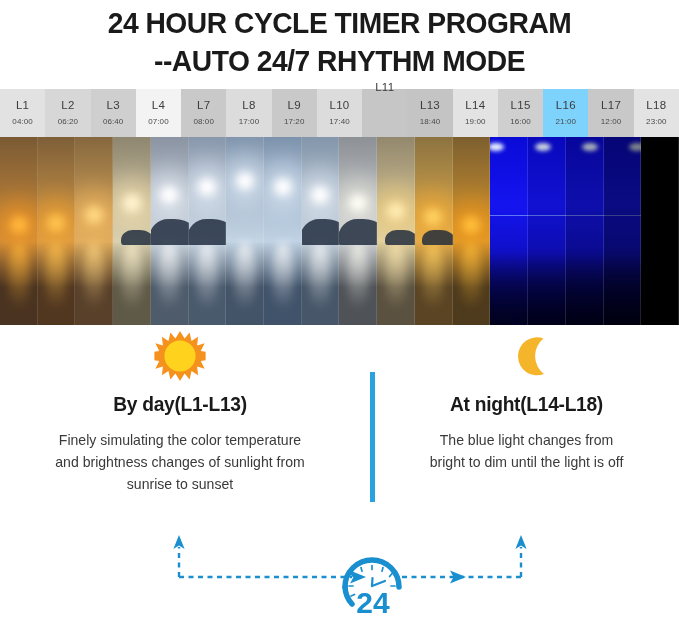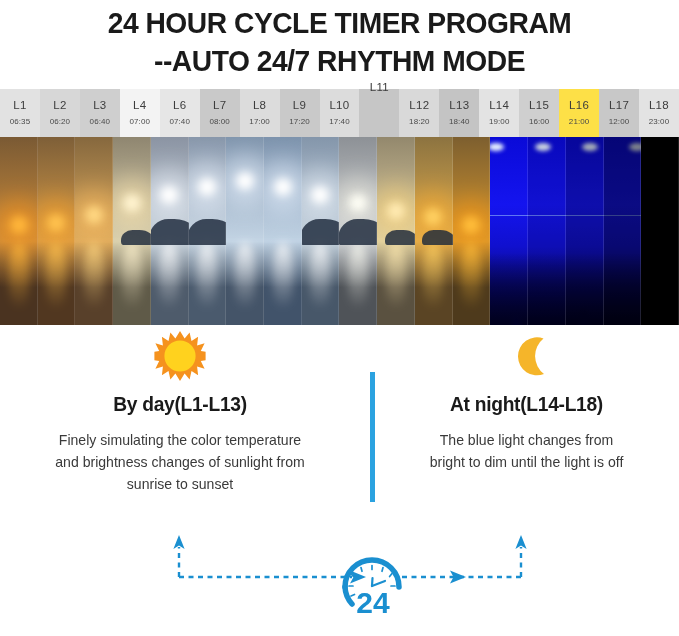--- a/index.html
+++ b/index.html
@@ -204,75 +204,67 @@
 <body>
 
 <div class="title-block">
   <div class="title-line">24 HOUR CYCLE TIMER PROGRAM</div>
   <div class="title-line">--AUTO 24/7 RHYTHM MODE</div>
 </div>
 
 <div class="timeline-header" id="timeline-header">
     <div class="tl-cell" style="background: rgb(226, 226, 226);">
       <div class="tl-level">L1</div>
-      <div class="tl-time">06:35</div>
+      <div class="tl-time">04:00</div>
     </div>
     <div class="tl-cell" style="background: rgb(215, 215, 215);">
       <div class="tl-level">L2</div>
       <div class="tl-time">06:20</div>
     </div>
     <div class="tl-cell" style="background: rgb(207, 207, 207);">
       <div class="tl-level">L3</div>
       <div class="tl-time">06:40</div>
     </div>
     <div class="tl-cell" style="background: rgb(243, 243, 243);">
       <div class="tl-level">L4</div>
       <div class="tl-time">07:00</div>
     </div>
-    <div class="tl-cell" style="background: rgb(230, 230, 230);">
-      <div class="tl-level">L6</div>
-      <div class="tl-time">07:40</div>
-    </div>
     <div class="tl-cell" style="background: rgb(201, 201, 201);">
       <div class="tl-level">L7</div>
       <div class="tl-time">08:00</div>
     </div>
     <div class="tl-cell" style="background: rgb(220, 220, 220);">
       <div class="tl-level">L8</div>
       <div class="tl-time">17:00</div>
     </div>
     <div class="tl-cell" style="background: rgb(201, 201, 201);">
       <div class="tl-level">L9</div>
       <div class="tl-time">17:20</div>
     </div>
     <div class="tl-cell" style="background: rgb(220, 220, 220);">
       <div class="tl-level">L10</div>
       <div class="tl-time">17:40</div>
     </div>
     <div class="tl-cell" style="background: rgb(198, 198, 198); gap: 37px;">
       <div class="tl-level">L11</div>
       <div class="tl-time">18:00</div>
     </div>
-    <div class="tl-cell" style="background: rgb(217, 217, 217);">
-      <div class="tl-level">L12</div>
-      <div class="tl-time">18:20</div>
-    </div>
     <div class="tl-cell" style="background: rgb(196, 196, 196);">
       <div class="tl-level">L13</div>
       <div class="tl-time">18:40</div>
     </div>
     <div class="tl-cell" style="background: rgb(227, 227, 227);">
       <div class="tl-level">L14</div>
       <div class="tl-time">19:00</div>
     </div>
     <div class="tl-cell" style="background: rgb(207, 207, 207);">
       <div class="tl-level">L15</div>
       <div class="tl-time">16:00</div>
     </div>
-    <div class="tl-cell" style="background: #fde047;">
+    <div class="tl-cell" style="background: #7dd3fc;">
       <div class="tl-level">L16</div>
       <div class="tl-time">21:00</div>
     </div>
     <div class="tl-cell" style="background: rgb(200, 200, 200);">
       <div class="tl-level">L17</div>
       <div class="tl-time">12:00</div>
     </div>
     <div class="tl-cell" style="background: rgb(227, 227, 227);">
       <div class="tl-level">L18</div>
       <div class="tl-time">23:00</div>

